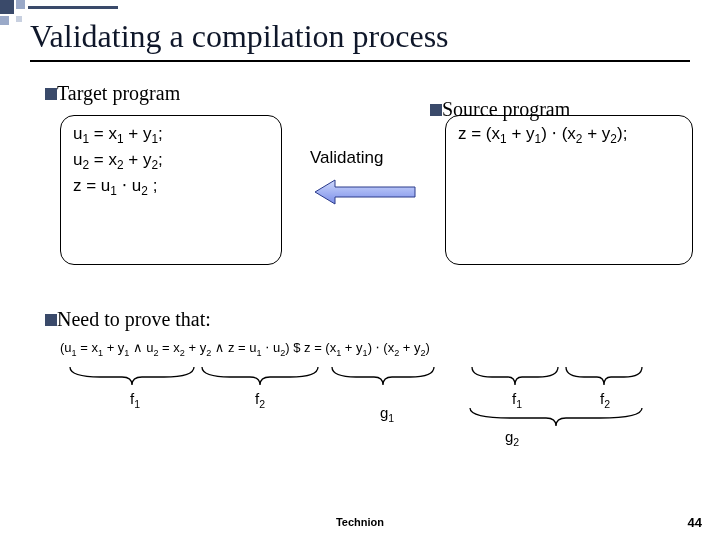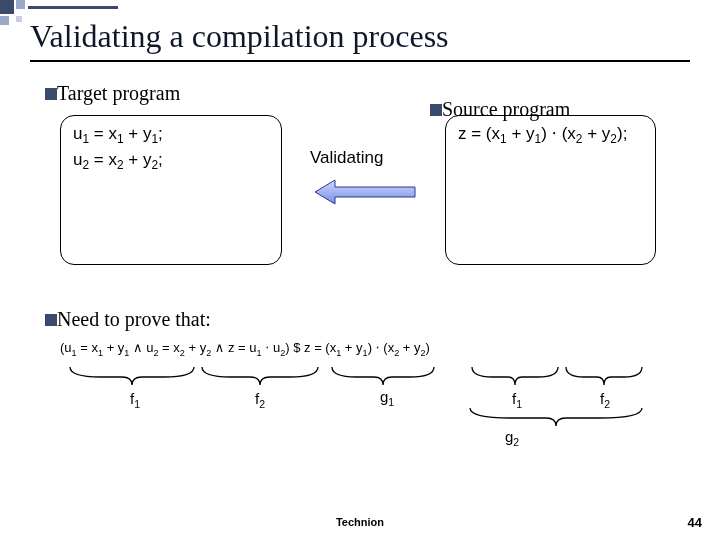--- a/index.html
+++ b/index.html
@@ -61,21 +61,21 @@
     font-family: Arial, sans-serif;
     font-size: 17px;
     line-height: 1.4;
   }
   .box-left {
     top: 115px; left: 60px;
     width: 222px; height: 150px;
   }
   .box-right {
     top: 115px; left: 445px;
-    width: 211px; height: 150px;
+    width: 248px; height: 150px;
   }
   .comp-label {
     position: absolute;
     top: 148px; left: 310px;
     font-family: Arial, sans-serif;
     font-size: 17px;
   }
   .arrow {
     position: absolute;
     top: 178px;
@@ -94,21 +94,21 @@
     font-size: 13px;
     white-space: nowrap;
   }
   .labels-row {
     position: absolute;
     font-family: Arial, sans-serif;
     font-size: 15px;
   }
   .f1 { top: 390px; left: 130px; }
   .f2 { top: 390px; left: 255px; }
-  .g1 { top: 388px; left: 380px; text-align: right; }
+  .g1 { top: 404px; left: 380px; text-align: right; }
   .f1b { top: 390px; left: 512px; }
   .f2b { top: 390px; left: 600px; }
   .g2 { top: 428px; left: 505px; }
   .brace-svg { position: absolute; }
   .footer-center {
     position: absolute;
     bottom: 12px;
     width: 100%;
     text-align: center;
     font-family: Arial, sans-serif;
@@ -147,20 +147,21 @@
 </div>
 
 <div class="bullet-row heading-right">
   <div class="bullet-sq"></div>
   <span>Source program</span>
 </div>
 
 <div class="code-box box-left">
   <div>u<sub>1</sub> = x<sub>1</sub> + y<sub>1</sub>;</div>
   <div>u<sub>2</sub> = x<sub>2</sub> + y<sub>2</sub>;</div>
+  <div>z = u<sub>1</sub> ⋅ u<sub>2</sub> ;</div>
 </div>
 
 <div class="code-box box-right">
   <div>z = (x<sub>1</sub> + y<sub>1</sub>) ⋅ (x<sub>2</sub> + y<sub>2</sub>);</div>
 </div>
 
 <div class="comp-label">Validating</div>
 <svg class="arrow" width="110" height="28">
   <defs>
     <linearGradient id="g" x1="0" y1="0" x2="0" y2="1">

